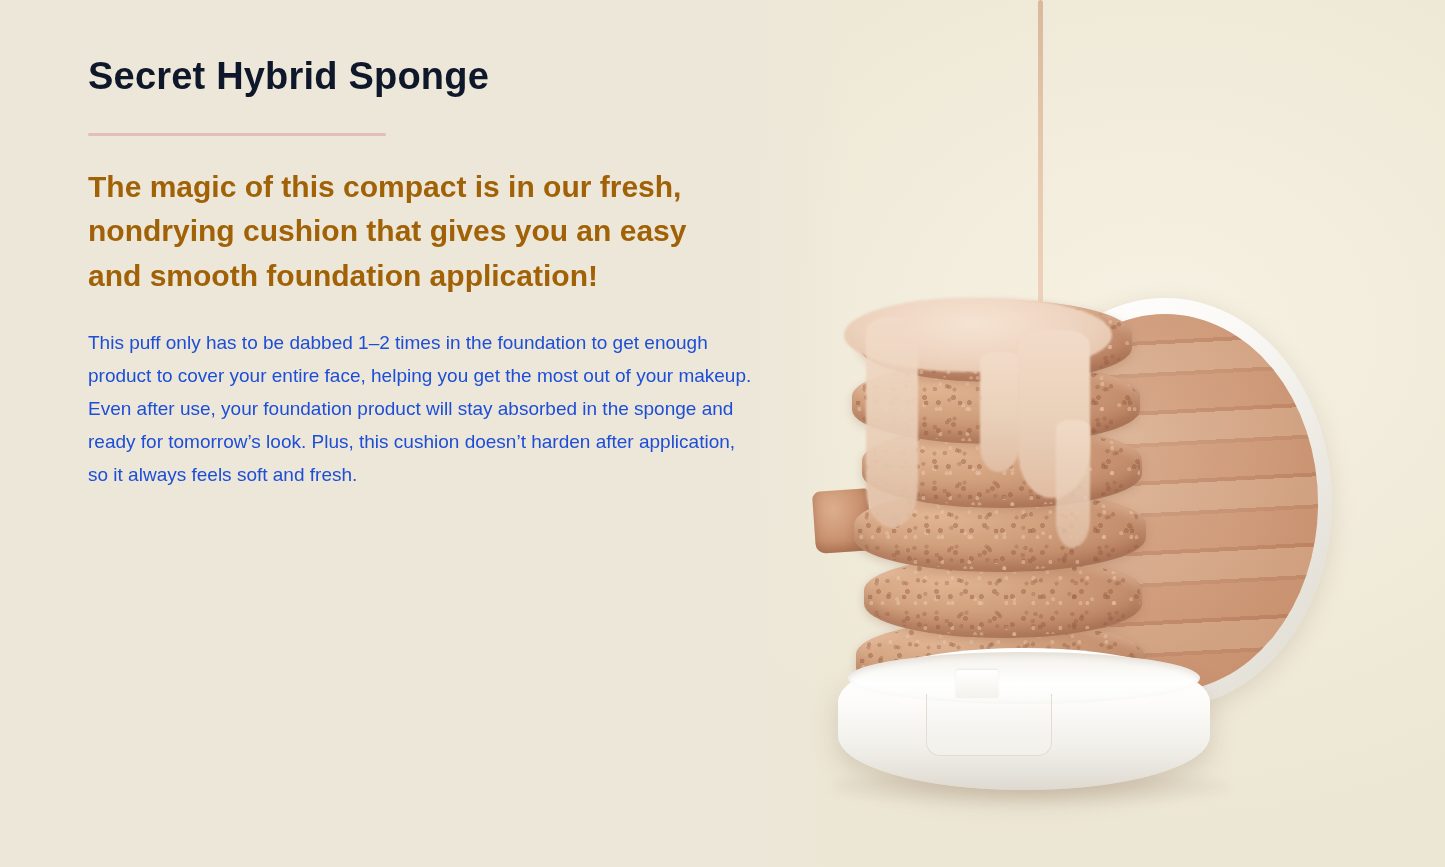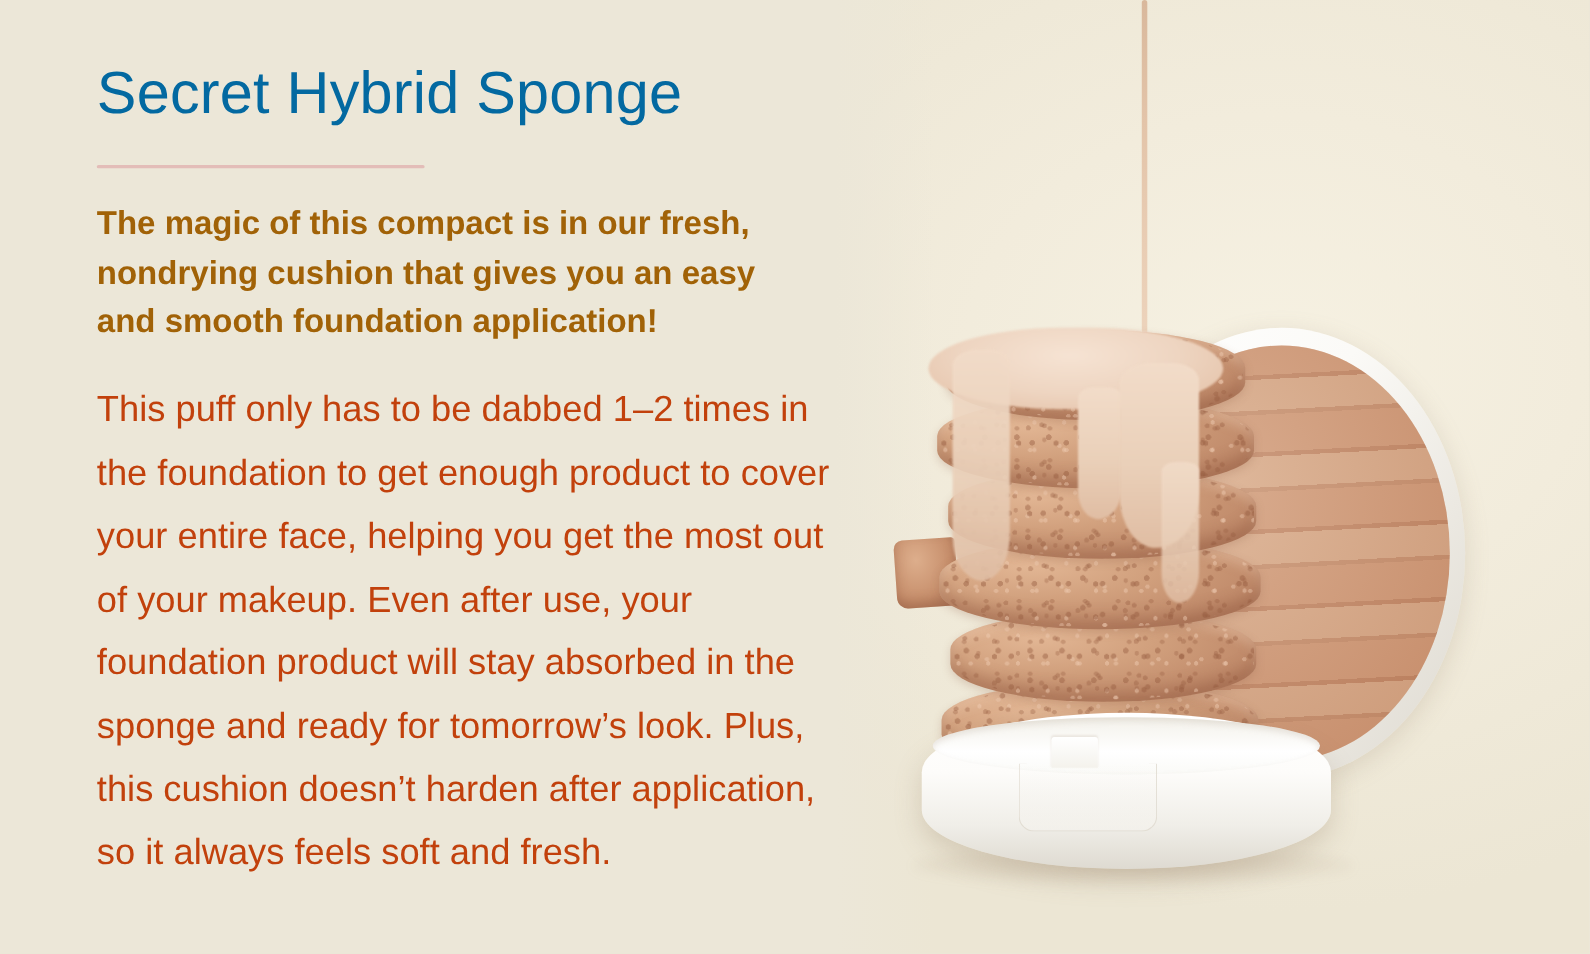--- a/index.html
+++ b/index.html
@@ -44,23 +44,23 @@
 
   
   .text-col {
     position: absolute;
     left: 88px;
     top: 56px;
     width: 680px;
   }
 
   .headline {
-    font-size: 54px;
-    font-weight: normal;
-    color: #0369a1;
+    font-size: 38px;
+    font-weight: bold;
+    color: #0f172a;
     letter-spacing: 0.2px;
     line-height: 1.08;
     white-space: nowrap;
   }
 
   .rule {
     margin-top: 36px;
     width: 298px;
     height: 3px;
     background: #e3bdb8;
@@ -71,23 +71,23 @@
     margin-top: 29px;
     font-size: 30px;
     font-weight: bold;
     color: #a16207;
     line-height: 1.48;
     width: 650px;
   }
 
   .body-copy {
     margin-top: 28px;
-    font-size: 33px;
+    font-size: 19px;
     font-weight: 400;
-    color: #c2410c;
+    color: #1d4ed8;
     line-height: 1.74;
     width: 670px;
   }
 
   
   .product {
     position: absolute;
     left: 830px;
     top: 0;
     width: 560px;

